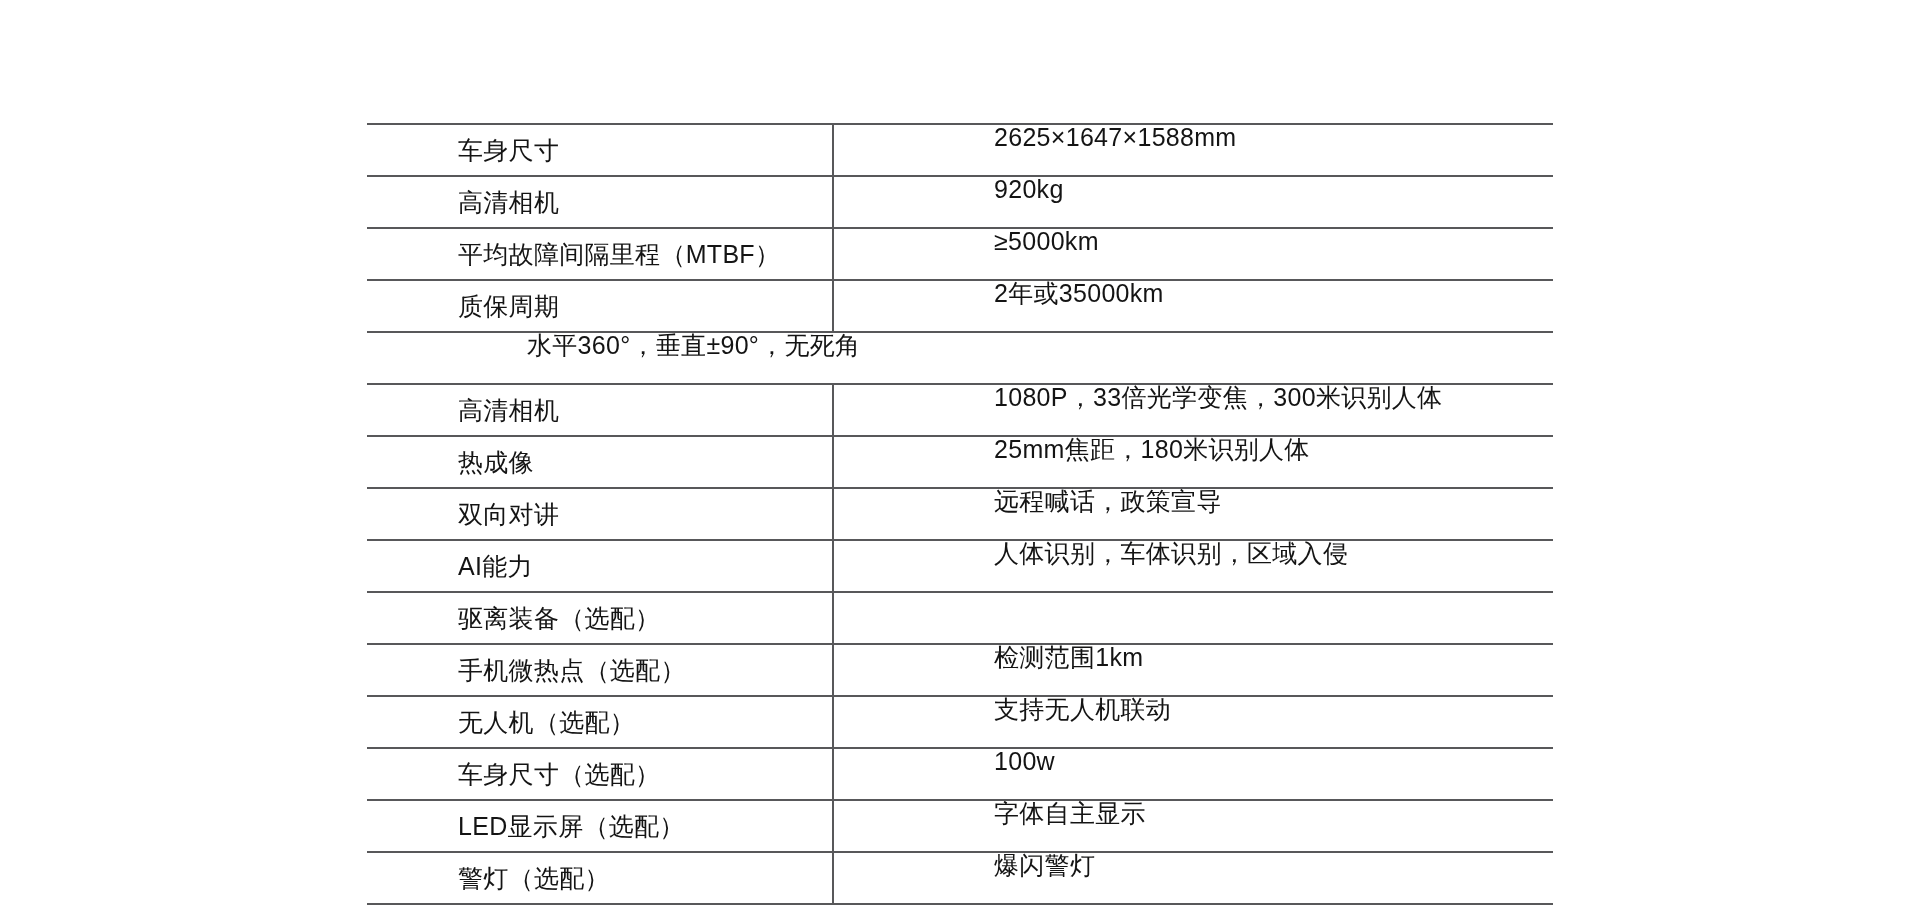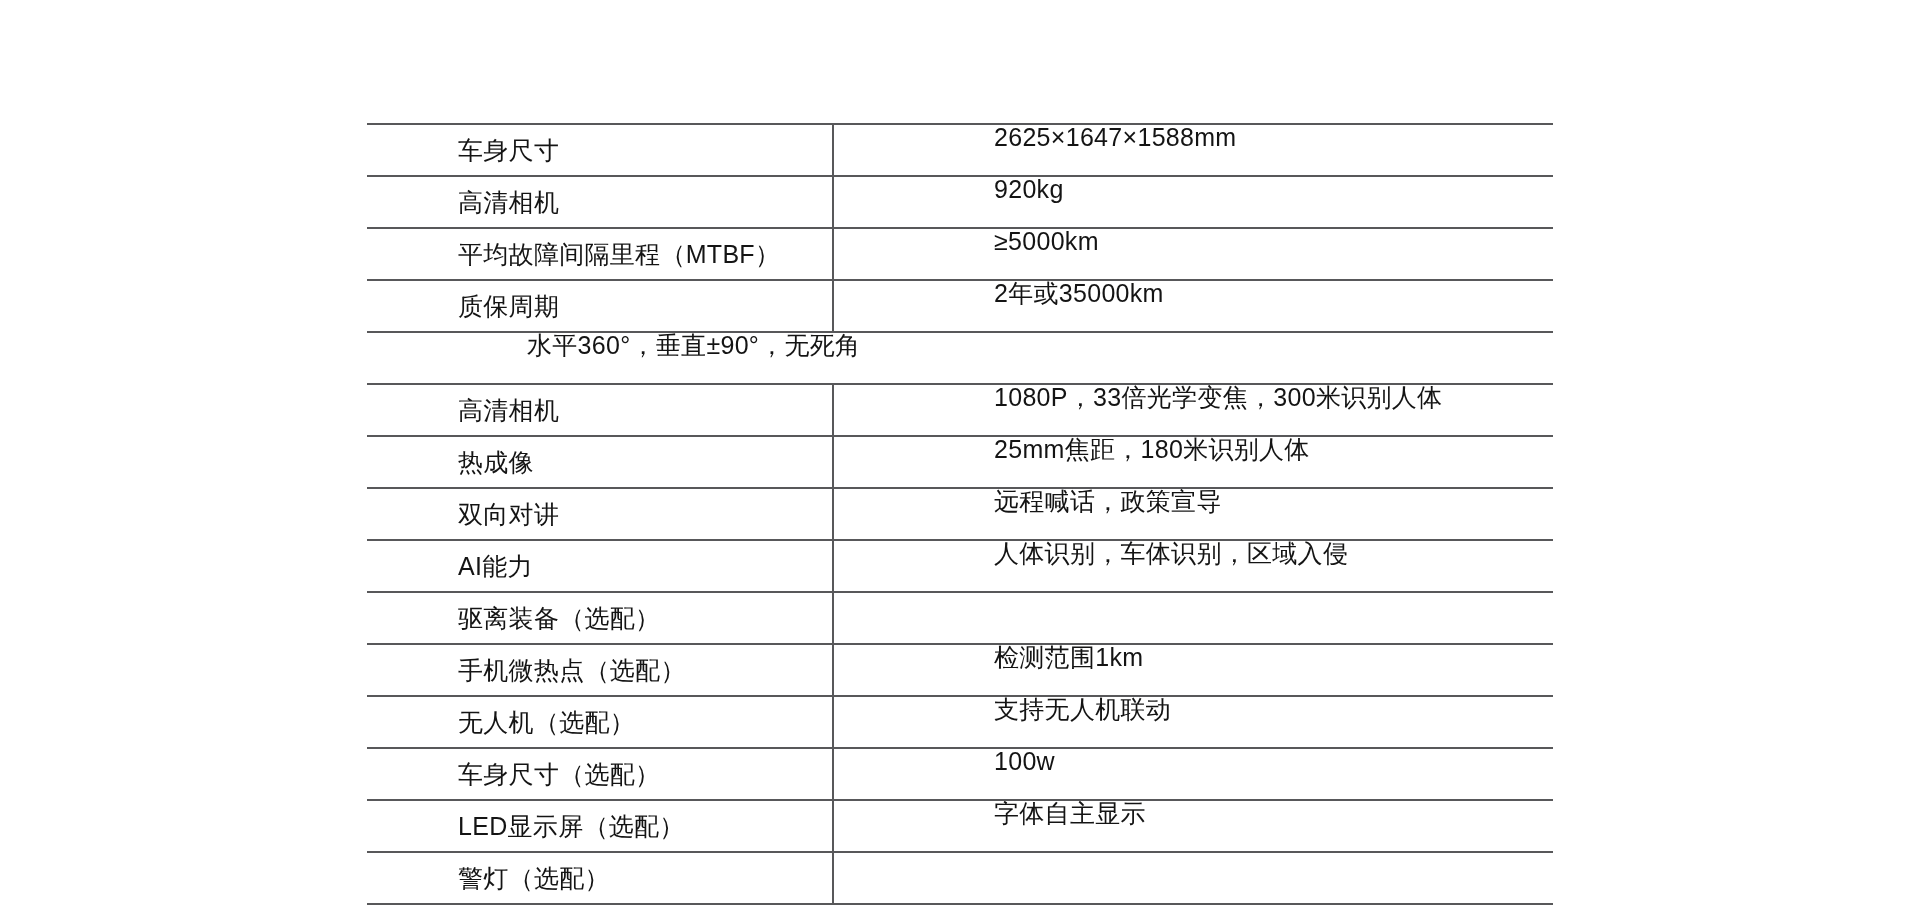--- a/index.html
+++ b/index.html
@@ -176,14 +176,17 @@
     </div>
     <div class="spec-cell-value">
       <span class="spec-text">字体自主显示</span>
     </div>
   </div>
 
   <div class="spec-row">
     <div class="spec-cell-label">
       <span class="spec-text">警灯（选配）</span>
     </div>
+    <div class="spec-cell-value">
+      <span class="spec-text">爆闪警灯</span>
+    </div>
   </div>
 </div>
 
 </body></html>

